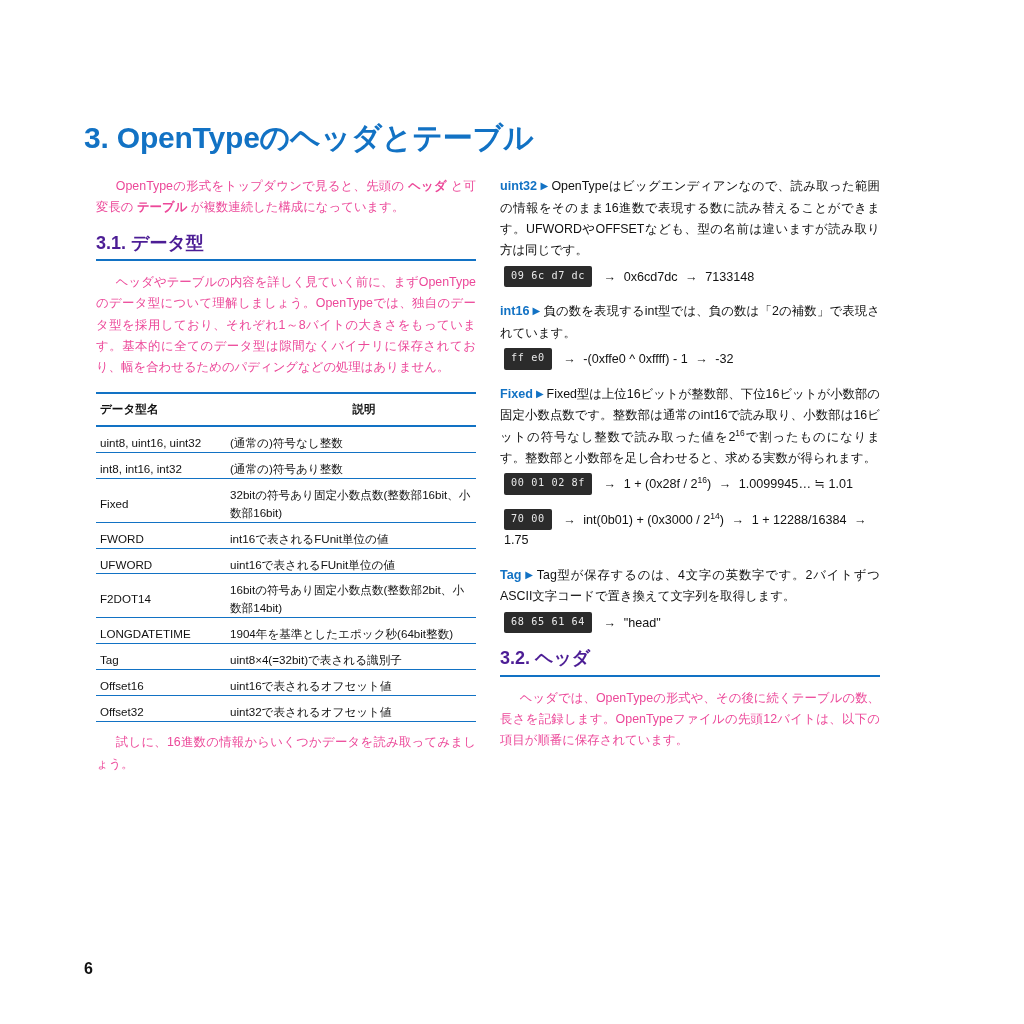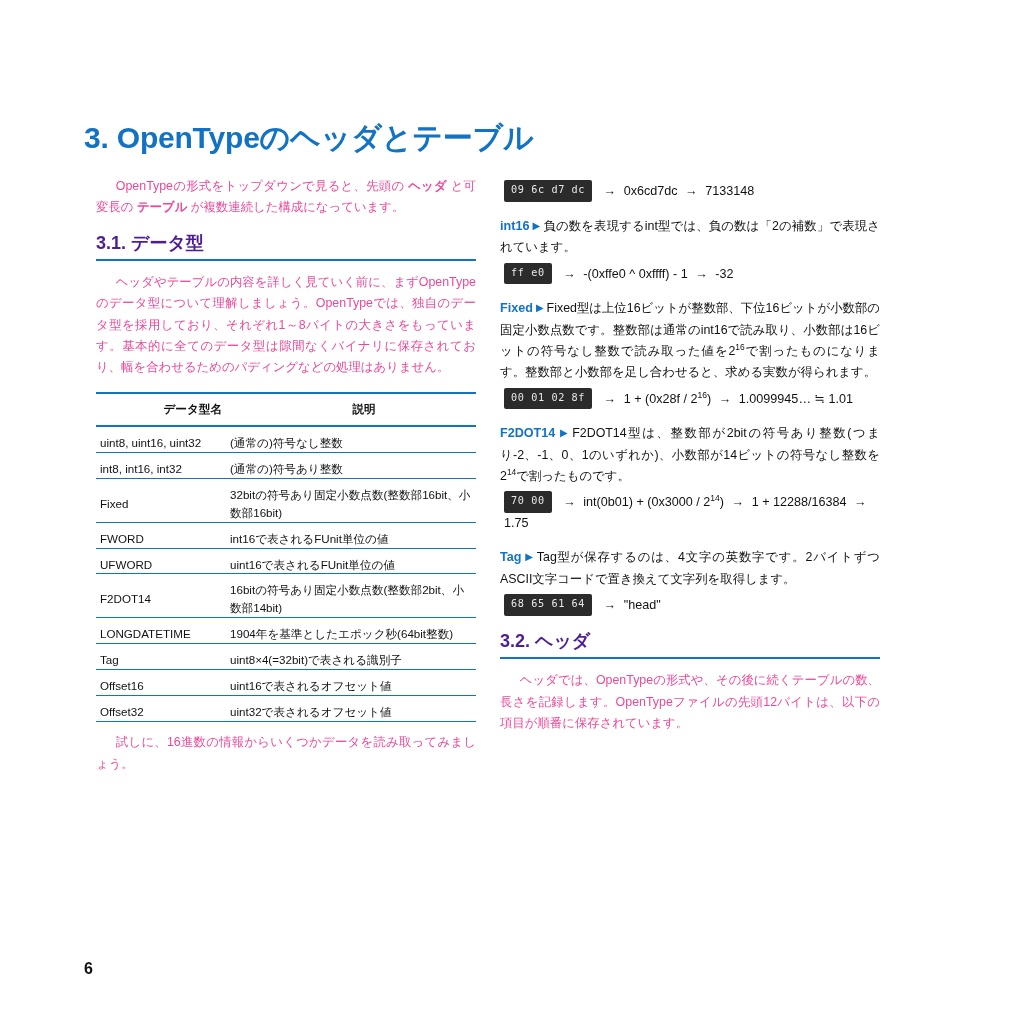--- a/index.html
+++ b/index.html
@@ -85,21 +85,21 @@
   .dt-table thead tr { border-top: 2px solid #1272c4; }
   .dt-table thead tr th { border-bottom: 2px solid #1272c4; }
   .dt-table tbody td {
     padding: 7px 4px 0 4px;
     border-bottom: 1.4px solid #1272c4;
     vertical-align: middle;
   }
   .dt-table tbody tr:last-child td { border-bottom: 1.8px solid #1272c4; }
   .dt-table .c-name { width: 122px; text-align: left; }
   .dt-table .c-desc { text-align: left; }
-  .dt-table thead .c-name { text-align: right; }
+  .dt-table thead .c-name { text-align: left; }
   .dt-table thead .c-desc { text-align: center; padding-left: 30px; }
 
   
   .entry { margin: 0 0 14px 0; }
   .entry .tname {
     font-weight: bold;
     color: #1272c4;
     font-size: 12.6px;
   }
   .entry .tri {
@@ -216,20 +216,21 @@
         </tr>
       </tbody>
     </table>
 
     <p class="body indent">試しに、16進数の情報からいくつかデータを読み取ってみましょう。</p>
   </div>
 
   <div class="col col-right">
 
     <div class="entry">
+      <p class="ebody"><span class="tname">uint32</span><span class="tri">▶</span><span class="etext">OpenTypeはビッグエンディアンなので、読み取った範囲の情報をそのまま16進数で表現する数に読み替えることができます。UFWORDやOFFSETなども、型の名前は違いますが読み取り方は同じです。</span></p>
       <div class="example">
         <span class="chip">09 6c d7 dc</span>
         <span class="arrow">→</span>
         <span>0x6cd7dc</span>
         <span class="arrow">→</span>
         <span>7133148</span>
       </div>
     </div>
 
     <div class="entry">
@@ -248,21 +249,20 @@
       <div class="example">
         <span class="chip">00 01 02 8f</span>
         <span class="arrow">→</span>
         <span id="fixed-step0">1 + (0x28f / 2<sup>16</sup>)</span>
         <span class="arrow">→</span>
         <span>1.0099945… ≒ 1.01</span>
       </div>
     </div>
 
     <div class="entry">
-      <p class="ebody"><span class="tname">F2DOT14</span><span class="tri">▶</span><span class="etext" id="f2dot14-body">F2DOT14型は、整数部が2bitの符号あり整数(つまり-2、-1、0、1のいずれか)、小数部が14ビットの符号なし整数を2<sup>14</sup>で割ったものです。</span></p>
       <div class="example">
         <span class="chip">70 00</span>
         <span class="arrow">→</span>
         <span id="f2-step0">int(0b01) + (0x3000 / 2<sup>14</sup>)</span>
         <span class="arrow">→</span>
         <span>1 + 12288/16384</span>
         <span class="arrow">→</span>
         <span>1.75</span>
       </div>
     </div>

